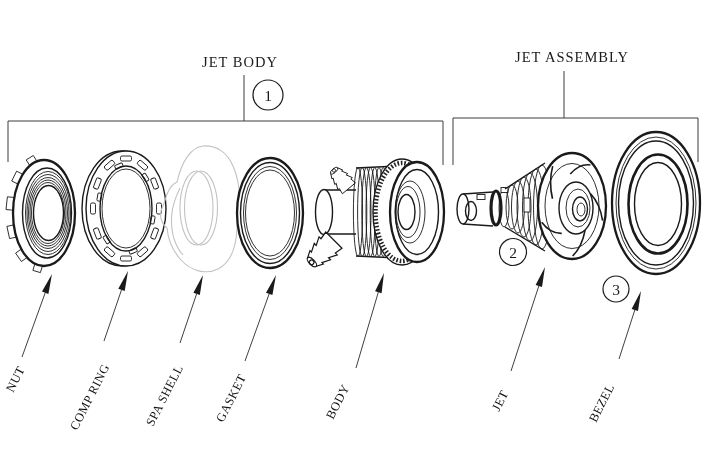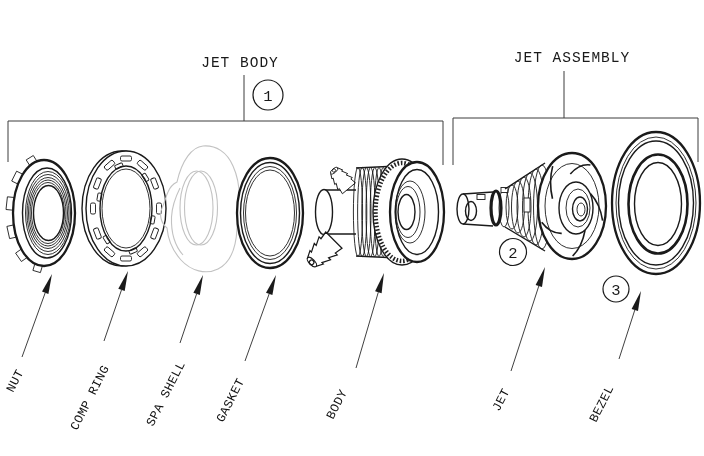--- a/index.html
+++ b/index.html
@@ -1,17 +1,17 @@
 <!DOCTYPE html>
 <html><head>
 <meta charset="utf-8">
 <style>
   html,body{margin:0;padding:0;background:#ffffff;}
   .stage{position:relative;width:704px;height:456px;background:#ffffff;overflow:hidden;
-         font-family:Liberation Mono, monospace;}
+         font-family:Liberation Serif, serif;}
   svg{display:block;}
   text{fill:#1a1a1a;}
   .bracket-title{font-size:14.5px;letter-spacing:1px;fill:#1a1a1a;}
   .part-label{font-size:12.5px;letter-spacing:.4px;fill:#111;}
   .num{font-size:15.5px;fill:#1a1a1a;}
   .ln{stroke:#3c3c3c;stroke-width:1;fill:none;}
   .thin{stroke:#1a1a1a;stroke-width:.9;fill:none;}
   .med{stroke:#1a1a1a;stroke-width:1.4;fill:none;}
   .bold{stroke:#1a1a1a;stroke-width:2.3;fill:none;}
   .wfill{fill:#ffffff;}

